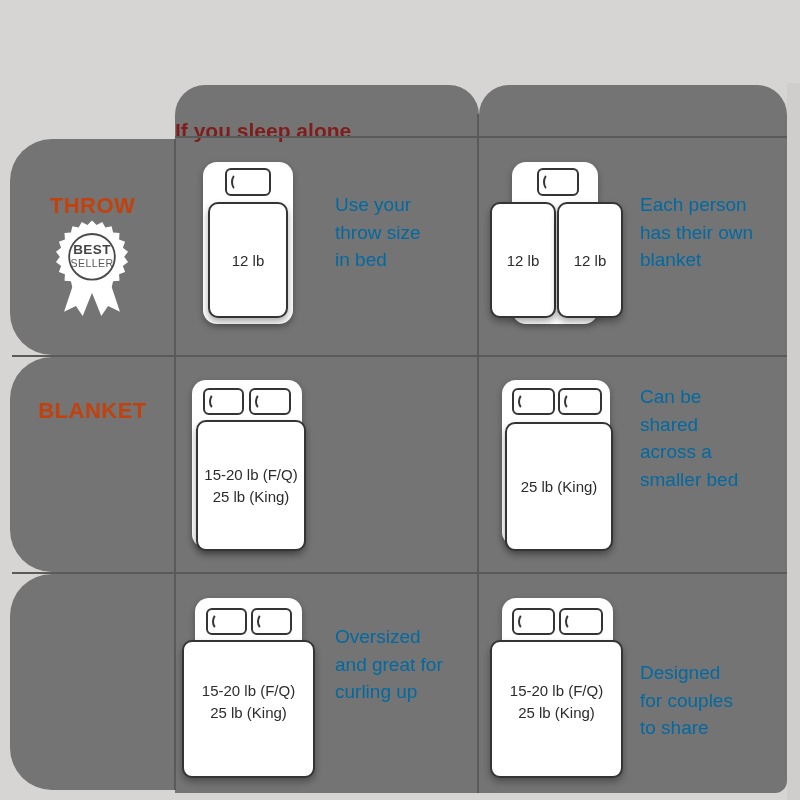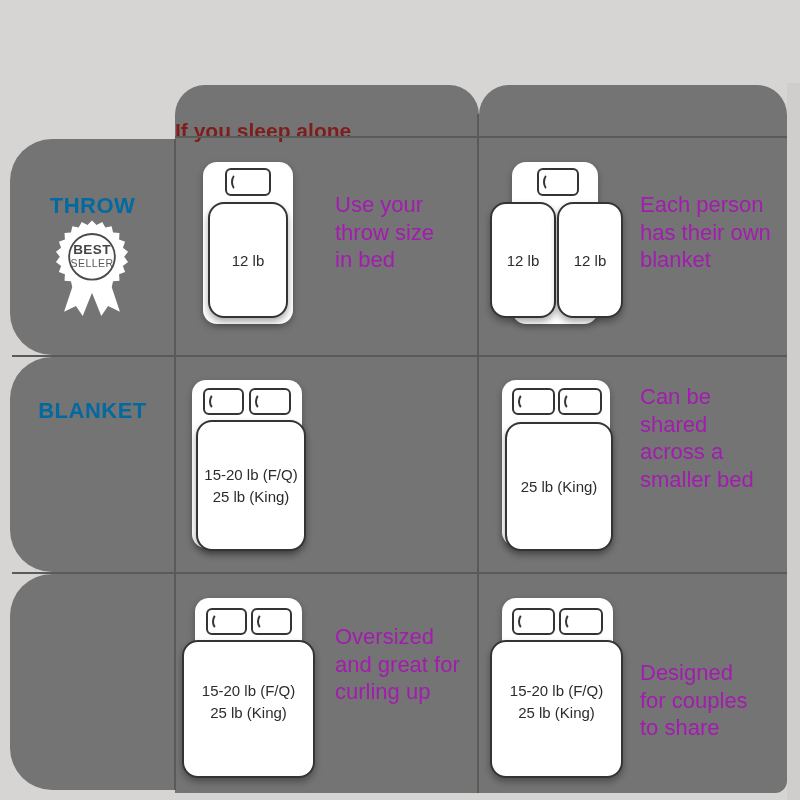--- a/index.html
+++ b/index.html
@@ -26,44 +26,44 @@
     color:#7f1d1d; font-weight:bold; font-size:21px;margin-top:20px;
   }
   .tabtext.mid   { left:175px; width:304px; }
   .tabtext.right { left:479px; width:308px; }
   .rowlabel-box {
     position:absolute; left:10px; width:165px; background:#757474;
     border-radius:42px 0 0 42px;
   }
   .rowlabel {
     position:absolute; left:10px; width:165px; text-align:center;
-    color:#0369a1; font-weight:bold; font-size:22px; letter-spacing:0.5px;
+    color:#c2410c; font-weight:bold; font-size:22px; letter-spacing:0.5px;
   }
   .divider-h { position:absolute; height:2px; background:#5a5a58; }
   .divider-v { position:absolute; width:2px;  background:#5a5a58; }
   .mattress {
     position:absolute; background:#ffffff; border-radius:14px;
     box-shadow:0 3px 7px rgba(0,0,0,0.30);
   }
   .pillow {
     position:absolute; background:#ffffff; border:2px solid #343434; border-radius:6px;
   }
   .pillow::after {
     content:""; position:absolute; left:4px; top:3px; bottom:3px; width:9px;
     border:2px solid transparent; border-left-color:#343434; border-radius:50%;
   }
   .blanket {
-    position:absolute; background:#ffffff; border:2px solid #343434; border-radius:16px;
+    position:absolute; background:#ffffff; border:2px solid #343434; border-radius:10px;
     box-shadow:0 4px 7px rgba(0,0,0,0.33);
     display:flex; flex-direction:column; align-items:center; justify-content:center;
     gap:5px; font-size:15px; color:#2c2c2c; text-align:center;
   }
   .blanket.pad-b { padding-bottom:16px; }
   .desc {
-    position:absolute; color:#a21caf; font-size:22px; line-height:27.5px;
+    position:absolute; color:#0369a1; font-size:19px; line-height:27.5px;
     white-space:pre-line;
   }
   .badge { position:absolute; left:48px; top:217px; width:88px; height:100px; }
 </style>
 </head>
 <body>
 
 <div class="canvas">
 
   <div class="edge-strip"></div>

